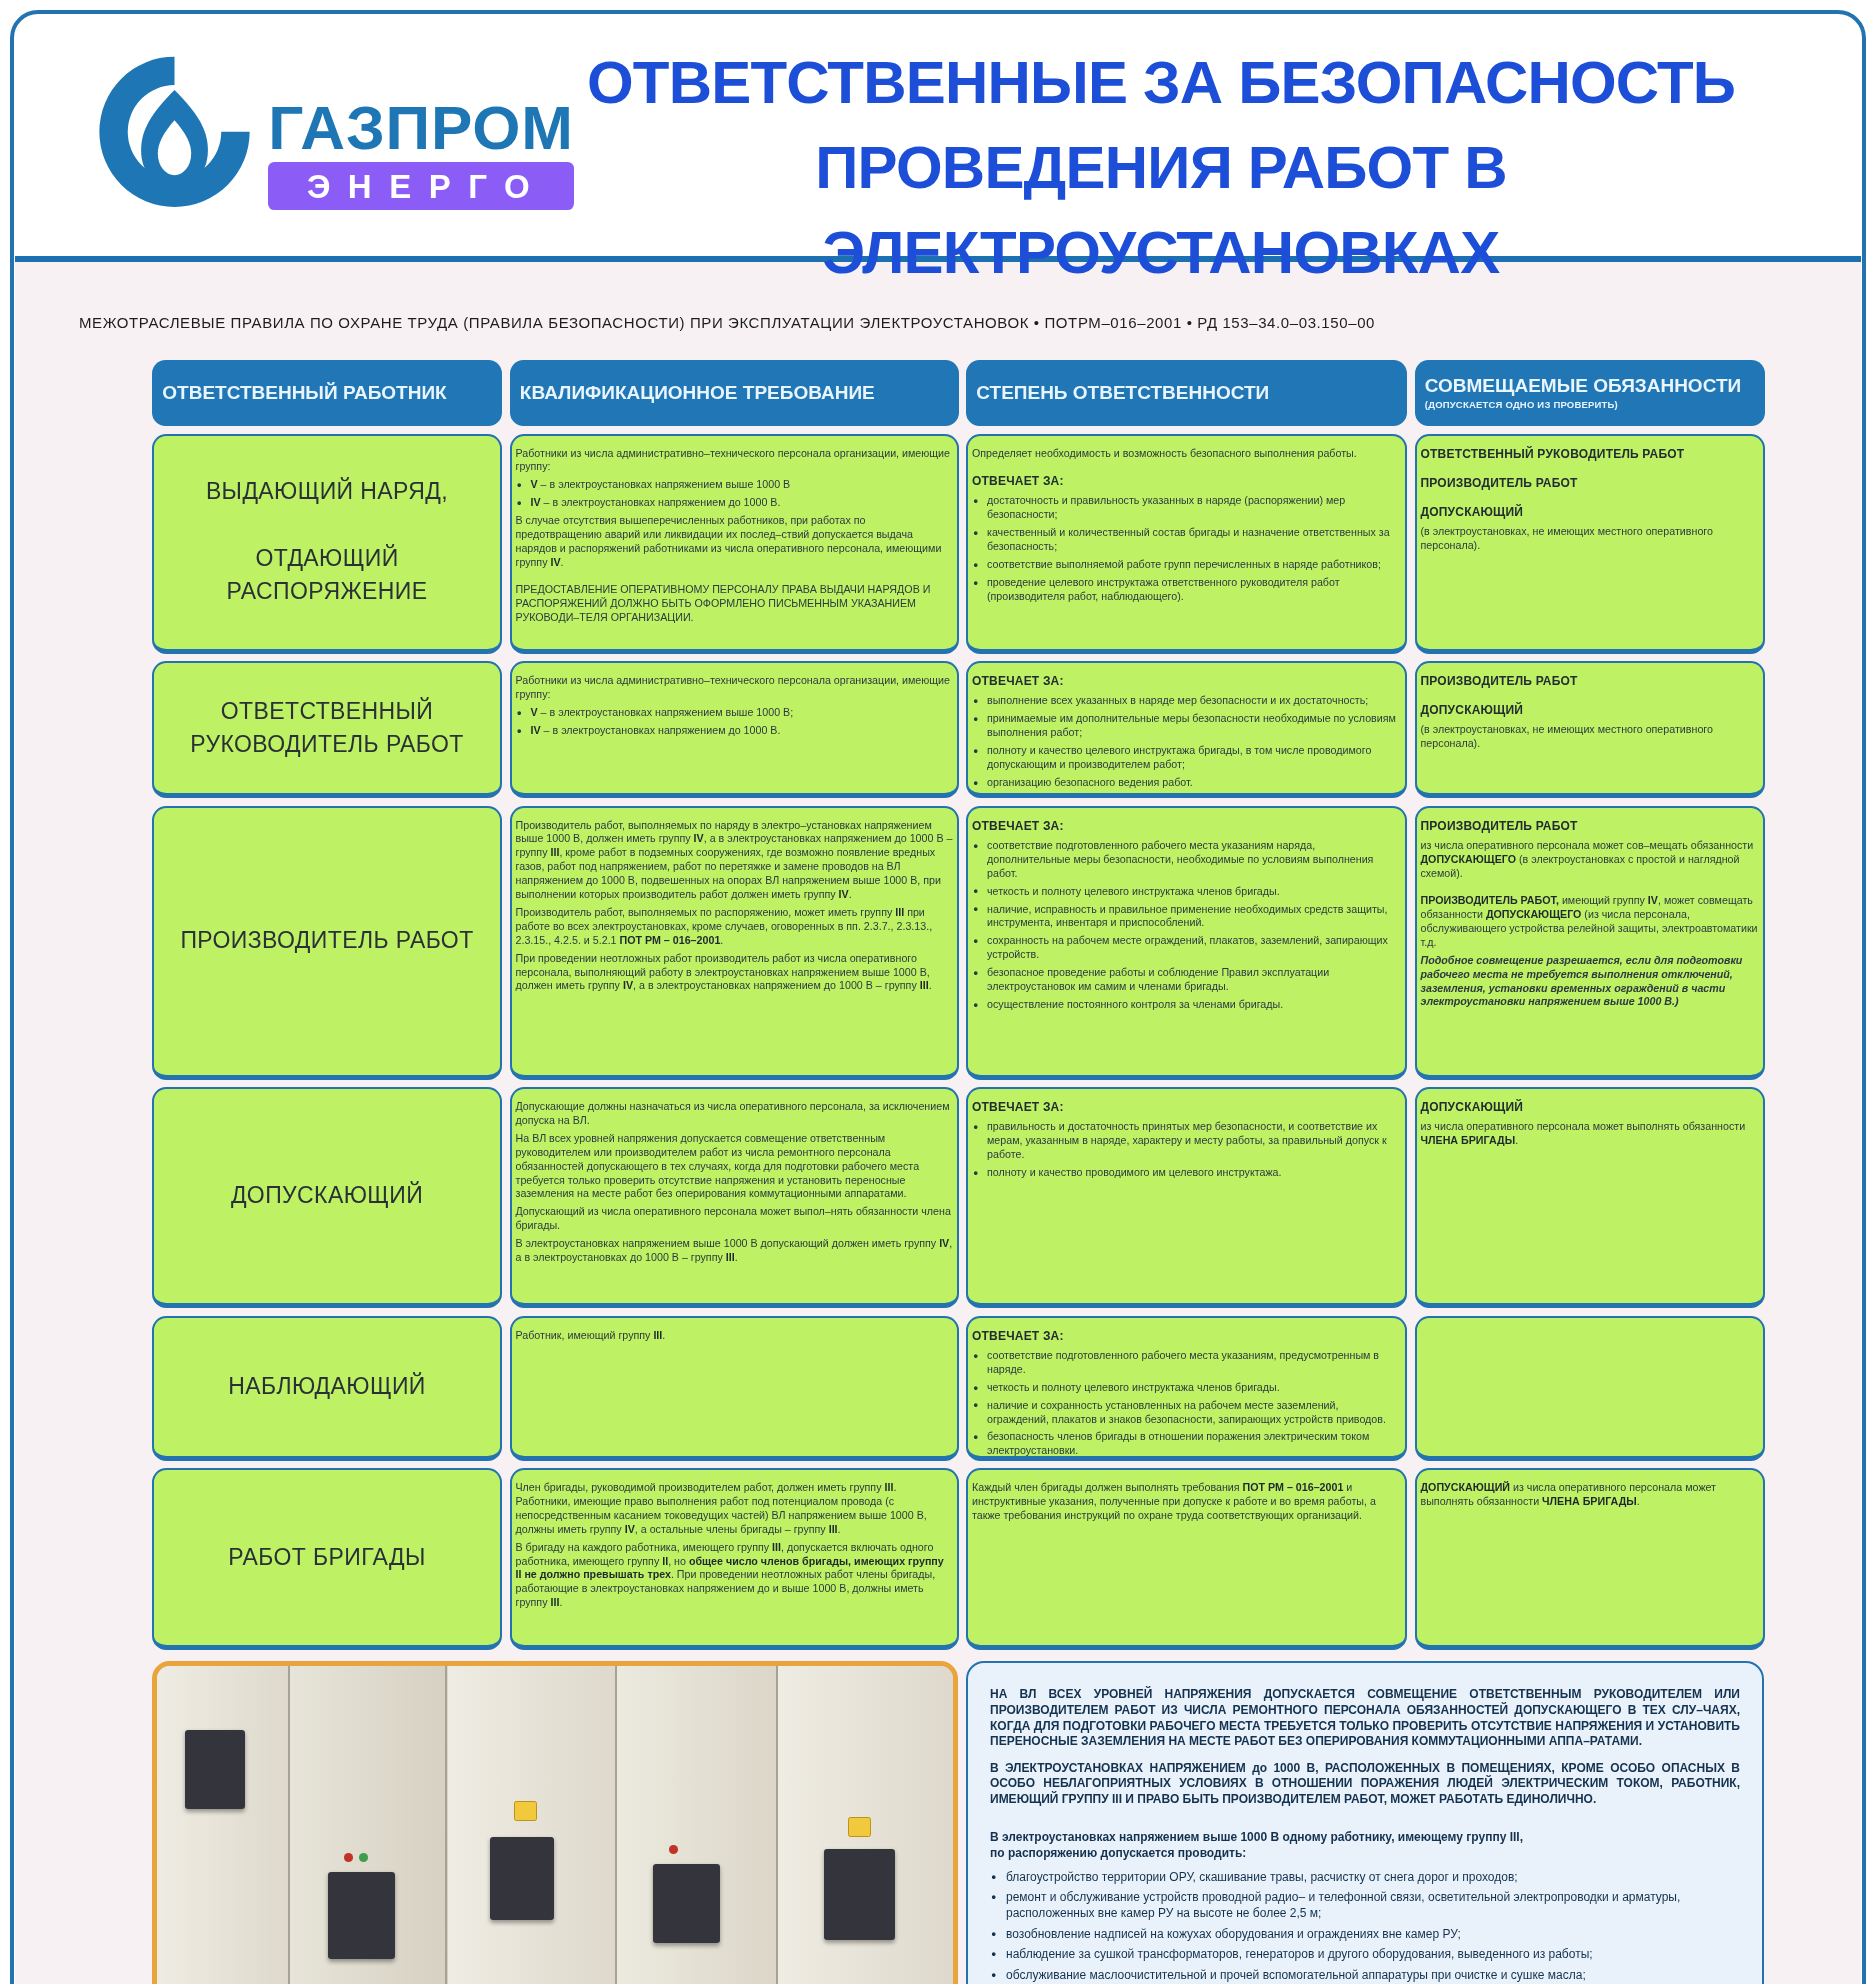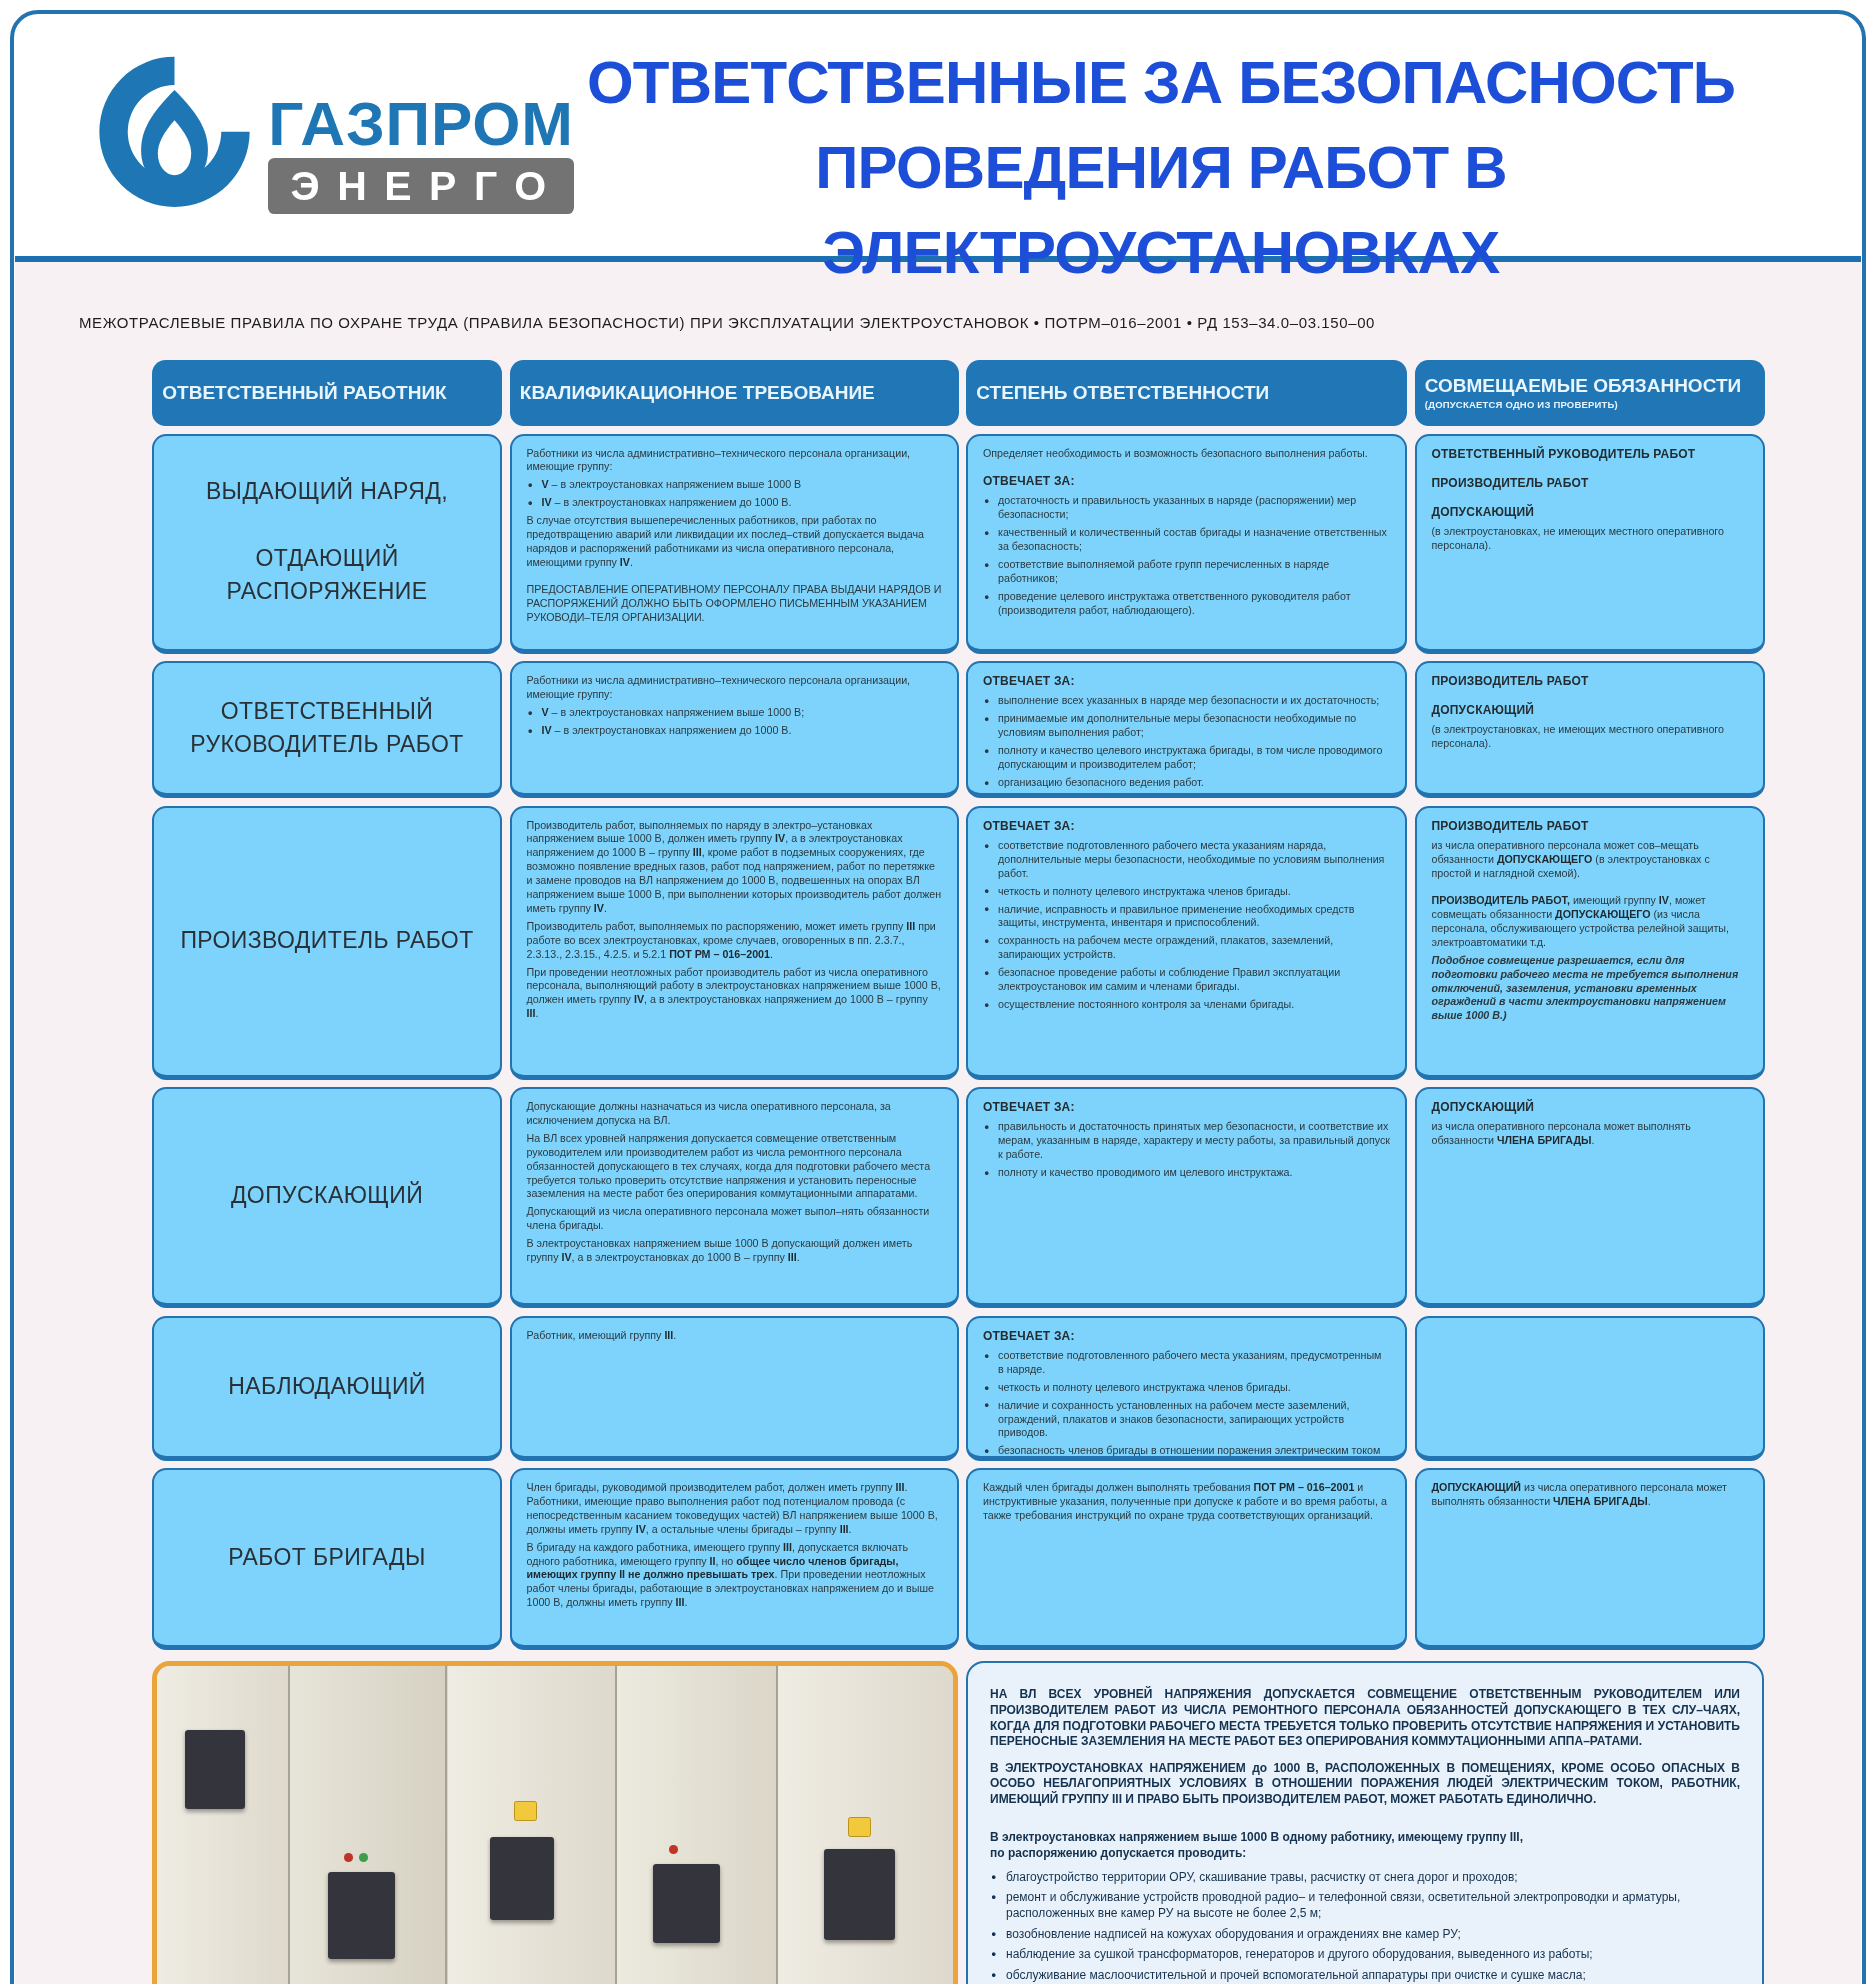--- a/index.html
+++ b/index.html
@@ -11,37 +11,37 @@
     border:4.8px solid #2273af;border-radius:28px;pointer-events:none;z-index:60;}
   .pink-bg{position:absolute;left:14.7px;right:14.7px;top:262px;bottom:14.7px;
     background:#f8f1f4;border-radius:0 0 23px 23px;}
   .divider{position:absolute;left:14.7px;right:14.7px;top:256px;height:6.4px;background:#1c6fb0;z-index:5;}
 
   
   .logo{position:absolute;left:91px;top:46px;display:flex;align-items:center;gap:10.3px;z-index:10;}
   .logo-mark{width:167px;height:175px;}
   .logo-text{display:flex;flex-direction:column;}
   .logo-gazprom{font-size:62px;font-weight:bold;color:#1e77b4;letter-spacing:0.8px;line-height:1;margin-top:40px;}
-  .logo-energo{margin-top:3px;background:#737373;color:#ffffff;border-radius:6.4px;
-    padding:7.1px 4px 7.1px 16px;font-size:41px;font-weight:bold;letter-spacing:17.5px;text-align:center;line-height:1;}
+  .logo-energo{margin-top:3px;background:#8b5cf6;color:#ffffff;border-radius:6.4px;
+    padding:7.1px 4px 7.1px 16px;font-size:33px;font-weight:bold;letter-spacing:17.5px;text-align:center;line-height:1;}
   .title{position:absolute;left:508px;top:40px;width:1306px;text-align:center;
     color:#1d4ed8;font-weight:bold;font-size:60px;line-height:1.42;letter-spacing:-0.8px;z-index:10;}
   .subtitle{position:absolute;left:79px;right:79px;top:314px;
     font-size:15px;letter-spacing:0.6px;color:#1d1d1b;z-index:10;}
 
   
   .table{position:absolute;left:152px;top:360px;z-index:10;display:grid;
     grid-template-columns:350px 449px 441px 350px;
     grid-template-rows:66px 220px 137px 274px 221px 145px 182px;gap:7.5px;}
   .hcell{background:#2177b5;border-radius:13.5px;color:#e8f5ff;display:flex;flex-direction:column;
     align-items:flex-start;justify-content:center;text-align:center;font-weight:bold;
     font-size:19px;line-height:1.1;padding:3.2px 10.3px;box-sizing:border-box;}
   .hnote{font-size:9.5px;margin-top:3.2px;letter-spacing:0.2px;}
-  .cell{background:#7dd3fc;border:2px solid #2273af;border-bottom-width:5.6px;border-radius:14.3px;
-    padding:11px 15px;box-sizing:border-box;overflow:hidden;font-size:10.7px;line-height:1.3;color:#2c3a40;}
+  .cell{background:#bef264;border:2px solid #2273af;border-bottom-width:5.6px;border-radius:14.3px;
+    padding:11px 4px;box-sizing:border-box;overflow:hidden;font-size:10.7px;line-height:1.3;color:#2c3a40;}
   .role{display:flex;align-items:center;justify-content:center;text-align:center;
     font-size:23px;line-height:1.45;color:#2a3136;white-space:pre-line;letter-spacing:0.4px;}
   .blk{margin:0 0 4px;}
   .blk:last-child{margin-bottom:0;}
   .blk.bullet{position:relative;padding-left:15px;}
   .blk.bullet::before{content:"\2022";position:absolute;left:1.6px;top:-1.2px;font-weight:bold;font-size:12.7px;}
   .blk.heading{font-weight:bold;font-size:12px;color:#232c30;letter-spacing:0.2px;margin-bottom:4.8px;}
   .blk.gap{margin-top:13.5px;}
   .blk.italic{font-style:italic;font-weight:bold;}
   .cell strong{color:#1f282c;}

